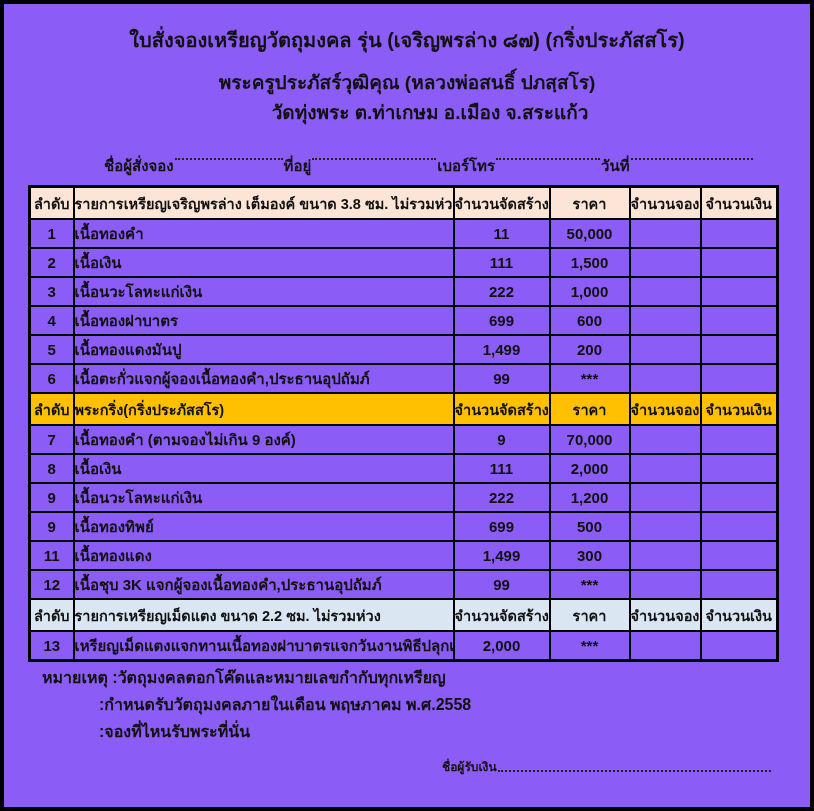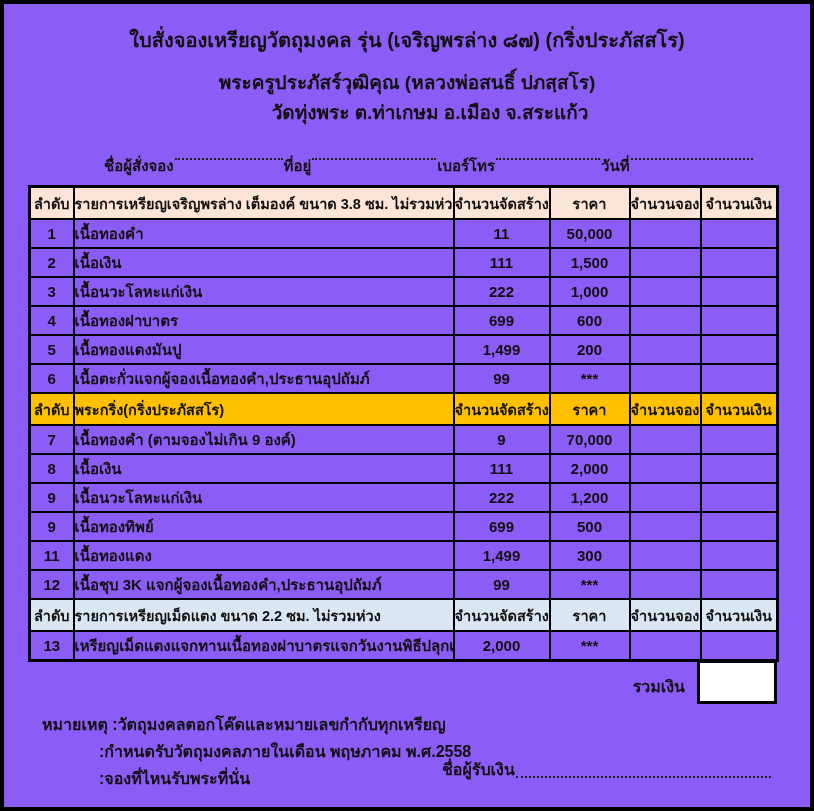--- a/index.html
+++ b/index.html
@@ -40,21 +40,21 @@
     padding-right:33px;height:47px;
   }
   .total-label{font-size:16px;font-weight:bold;margin-right:12px;margin-top:12px;}
   .total-box{width:80px;height:44px;border:3px solid #000;box-sizing:border-box;margin-top:-2px;background:#fff;}
   
   .notes{margin:2px 0 0 38px;font-size:16px;font-weight:bold;line-height:27px;}
   .notes .indent{padding-left:57px;}
   
   .signature{
     position:absolute;left:438px;top:753px;width:330px;
-    display:flex;align-items:flex-end;font-size:16px;font-weight:bold;white-space:nowrap;
+    display:flex;align-items:flex-end;font-size:12px;font-weight:bold;white-space:nowrap;
   }
   .signature .dots{flex:1;margin-bottom:4px;}
 </style>
 </head>
 <body>
 
 <div class="page">
 
   <div class="title-block">
     <div class="title-line t1">ใบสั่งจองเหรียญวัตถุมงคล  รุ่น  (เจริญพรล่าง ๘๗) (กริ่งประภัสสโร)</div>
@@ -210,24 +210,20 @@
         <td class="c">13</td>
         <td class="l">เหรียญเม็ดแตงแจกทานเนื้อทองฝาบาตรแจกวันงานพิธีปลุกเสก</td>
         <td class="c">2,000</td>
         <td class="c">***</td>
         <td class="c"></td>
         <td class="c"></td>
       </tr>
     </tbody>
   </table>
 
-  <div class="total-line">
-    <span class="total-label">รวมเงิน</span>
-    <span class="total-box"></span>
-  </div>
 
   <div class="notes">
     <div>หมายเหตุ :วัตถุมงคลตอกโค๊ดและหมายเลขกำกับทุกเหรียญ</div>
     <div class="indent">:กำหนดรับวัตถุมงคลภายในเดือน พฤษภาคม พ.ศ.2558</div>
     <div class="indent">:จองที่ไหนรับพระที่นั่น</div>
   </div>
 
   <div class="signature">
     <span>ชื่อผู้รับเงิน</span>
     <span class="dots"></span>

